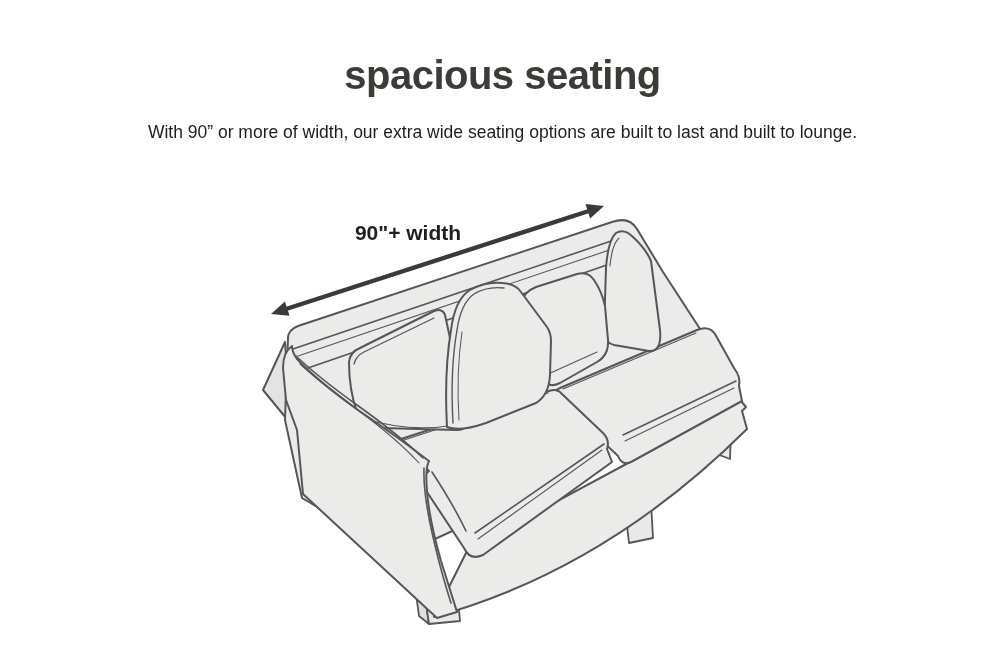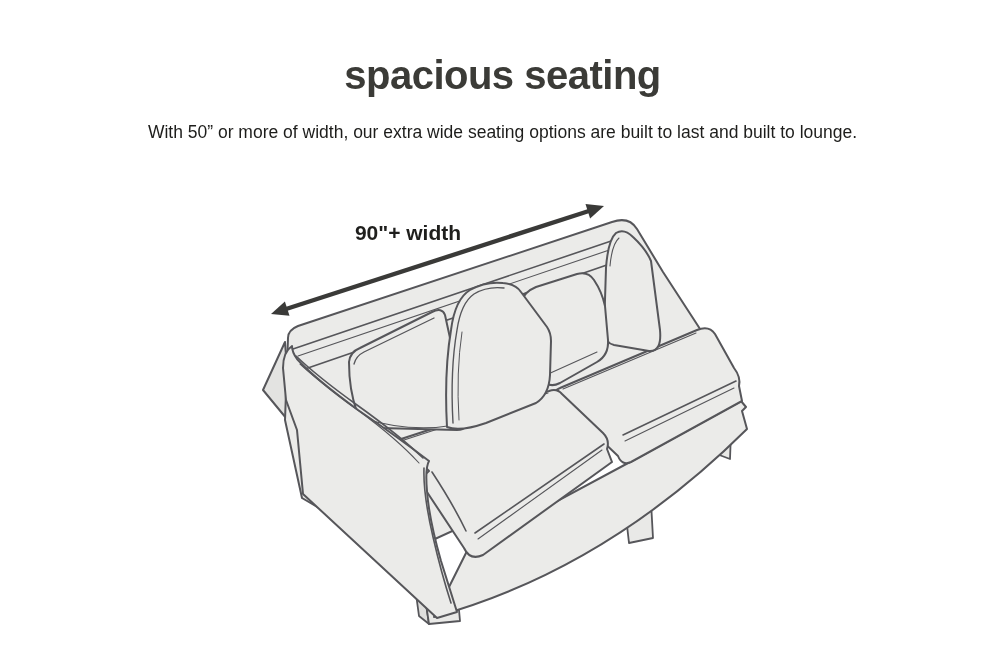--- a/index.html
+++ b/index.html
@@ -29,21 +29,21 @@
     font-size: 21px; font-weight: bold;
     fill: #1f1f1d;
   }
 </style>
 </head>
 <body>
 
 <div class="page-title">spacious seating</div>
 
 <div class="description">
-  <div>With 50” or more of width, our extra wide seating options are built to last and built to lounge.</div>
+  <div>With 90” or more of width, our extra wide seating options are built to last and built to lounge.</div>
 </div>
 
 <svg class="scene" width="1005" height="671" viewBox="0 0 1005 671" xmlns="http://www.w3.org/2000/svg">
 
   <g stroke="#56565a" fill="#ebebe9" stroke-width="2" stroke-linejoin="round" stroke-linecap="round">
 
     <path d="M263,390 L285,342 L291,424 Z" fill="#e3e3e1"></path>
 
     <path d="M288,338 Q288,330 298,326 L612,222 Q629,216 637,229 L663,272 L702,332 L640,410 L520,500 L400,555 L302,498 L285,420 Z"></path>
     <path d="M293,349 L620,238" fill="none" stroke-width="1.6"></path>

